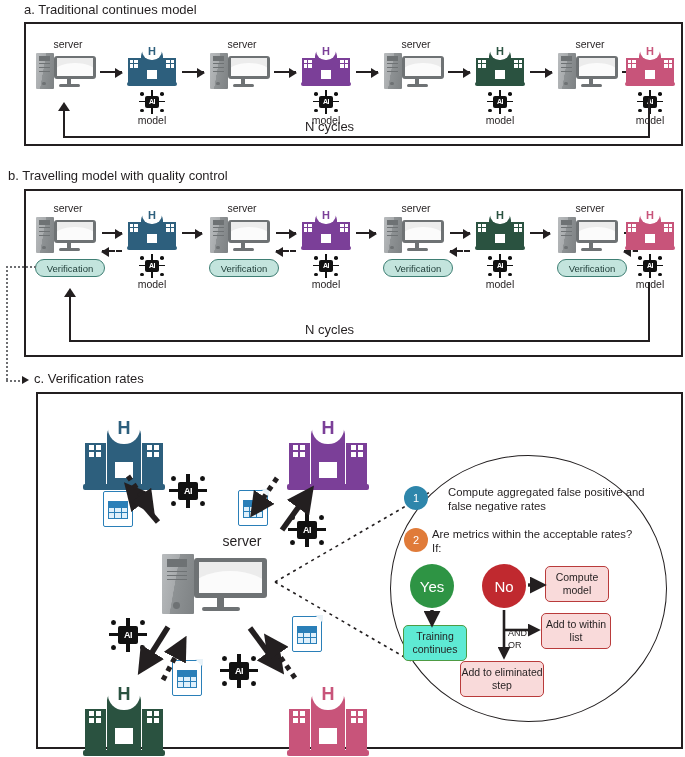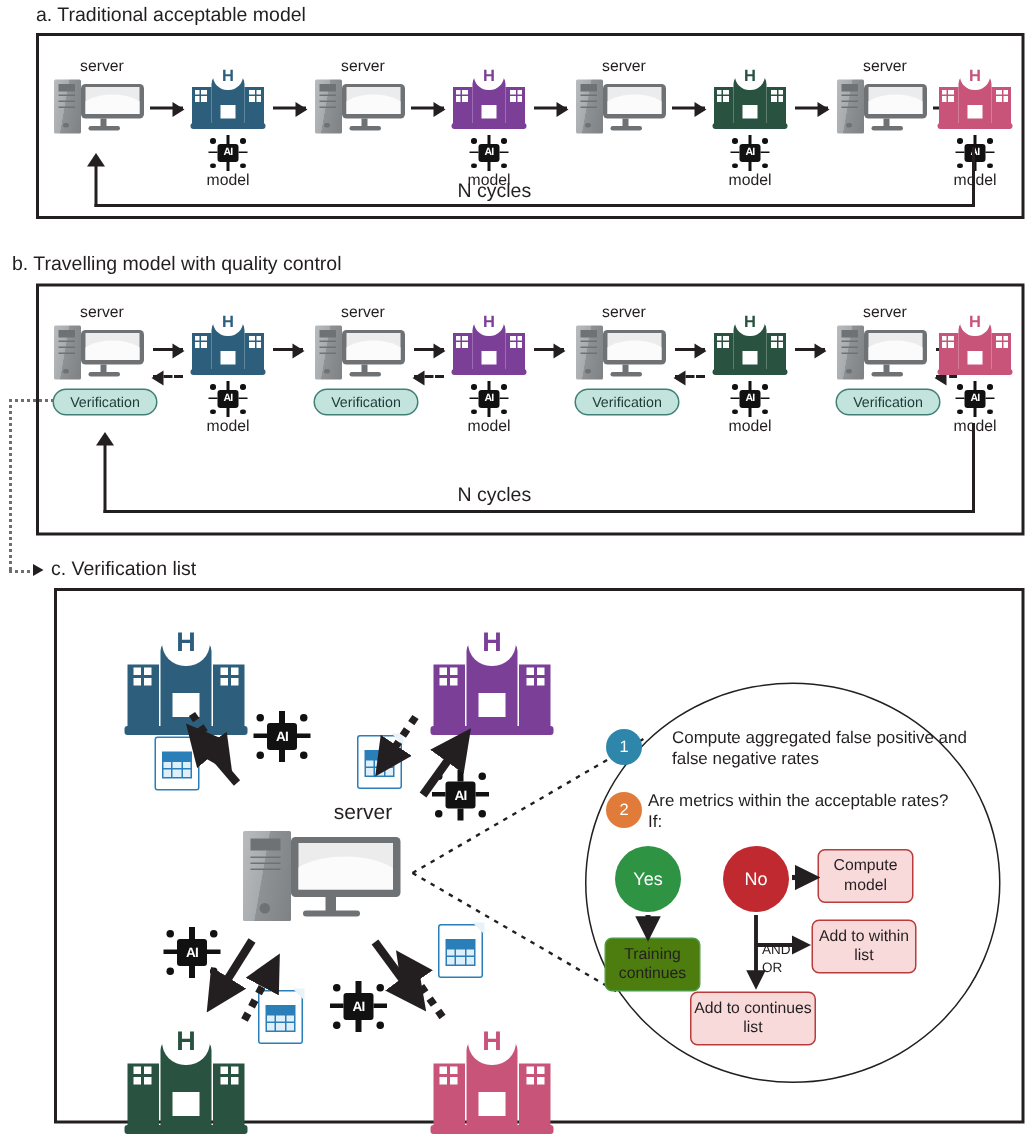--- a/index.html
+++ b/index.html
@@ -91,32 +91,32 @@
   .dotline.v{border-left:2px dotted #6d6e71;}
   .dotarrow{position:absolute;width:0;height:0;border-style:solid;
       border-width:4.5px 0 4.5px 7.5px;border-color:transparent transparent transparent #231f20;}
 
   
   .ellipse{position:absolute;border:1.7px solid #231f20;border-radius:50%;background:#fff;}
   .numcirc{position:absolute;border-radius:50%;display:flex;align-items:center;
       justify-content:center;color:#fff;font-size:11px;}
   .ctext{position:absolute;font-size:11.3px;line-height:1.25;color:#231f20;}
   .bigcirc{position:absolute;border-radius:50%;display:flex;align-items:center;
-      justify-content:center;color:#fff;font-size:12px;}
+      justify-content:center;color:#fff;font-size:15px;}
   .rbox{position:absolute;border-radius:5px;display:flex;align-items:center;
       justify-content:center;text-align:center;font-size:10.5px;line-height:1.2;}
   .rbox.pink{background:#f9dada;border:1.6px solid #b93b3b;color:#231f20;}
-  .rbox.green{background:#4d7c0f;border:1.6px solid #4e9b43;color:#231f20;}
+  .rbox.green{background:#5eead4;border:1.6px solid #4e9b43;color:#231f20;}
   .small{position:absolute;font-size:9px;color:#231f20;}
   .ncyc{position:absolute;font-size:13px;color:#231f20;}
 </style>
 </head>
 <body>
 
-<div class="panel-title" style="left:24px;top:2px;">a. Traditional acceptable model</div>
+<div class="panel-title" style="left:24px;top:2px;">a. Traditional continues model</div>
 <div class="panel-box" style="left:24px;top:22px;width:659px;height:124px;"></div>
 
 <div class="lbl" style="left:38px;top:38px;width:60px;">server</div>
 <div class="server" style="left:36px;top:50px;width:60px;height:42px;">
   <div class="tower">
       <div class="twrdot"></div>
     </div>
   <div class="mon">
       <i></i>
     </div>
@@ -519,21 +519,21 @@
 <div class="vline" style="left:648px;top:282px;height:60px;"></div>
 <div class="vline" style="left:69px;top:296px;height:46px;"></div>
 <div class="uparrow" style="left:64px;top:288px;"></div>
 <div class="ncyc" style="left:305px;top:322px;">N cycles</div>
 
 <div class="dotline h" style="left:6px;top:266px;width:30px;"></div>
 <div class="dotline v" style="left:6px;top:266px;height:114px;"></div>
 <div class="dotline h" style="left:6px;top:380px;width:18px;"></div>
 <div class="dotarrow" style="left:22px;top:376px;"></div>
 
-<div class="panel-title" style="left:34px;top:371px;">c. Verification list</div>
+<div class="panel-title" style="left:34px;top:371px;">c. Verification rates</div>
 <div class="panel-box" style="left:36px;top:392px;width:647px;height:357px;"></div>
 
 <div class="hosp" style="left:85px;top:418px;width:78px;height:72px;color:#2d5f7d;">
   <div class="wingL"></div>
     <div class="wingR"></div>
     <div class="mid"></div>
   <div class="ground"></div>
     <div class="door"></div>
   <div class="cross">
       <b style="font-size:18px;">H</b>
@@ -758,21 +758,21 @@
 
 <div class="numcirc" style="left:404px;top:528px;width:24px;height:24px;background:#e07b39;">2</div>
 <div class="ctext" style="left:432px;top:527px;width:210px;">Are metrics within the acceptable rates? If:</div>
 
 <div class="bigcirc" style="left:410px;top:564px;width:44px;height:44px;background:#2e9444;">Yes</div>
 <div class="bigcirc" style="left:482px;top:564px;width:44px;height:44px;background:#c0292f;">No</div>
 
 <div class="rbox green" style="left:403px;top:625px;width:62px;height:34px;">Training continues</div>
 <div class="rbox pink" style="left:545px;top:566px;width:62px;height:34px;">Compute model</div>
 <div class="rbox pink" style="left:541px;top:613px;width:68px;height:34px;">Add to within list</div>
-<div class="rbox pink" style="left:460px;top:661px;width:82px;height:34px;">Add to continues list</div>
+<div class="rbox pink" style="left:460px;top:661px;width:82px;height:34px;">Add to eliminated step</div>
 
 <div class="small" style="left:508px;top:628px;">AND</div>
 <div class="small" style="left:508px;top:640px;">OR</div>
 
 <svg width="685" height="757" style="position:absolute;left:0;top:0;pointer-events:none;">
   <defs>
     <marker id="blk" markerWidth="5" markerHeight="5" refX="2.4" refY="2.5" orient="auto">
       <path d="M0,0 L5,2.5 L0,5 z" fill="#231f20"></path>
     </marker>
   </defs>

